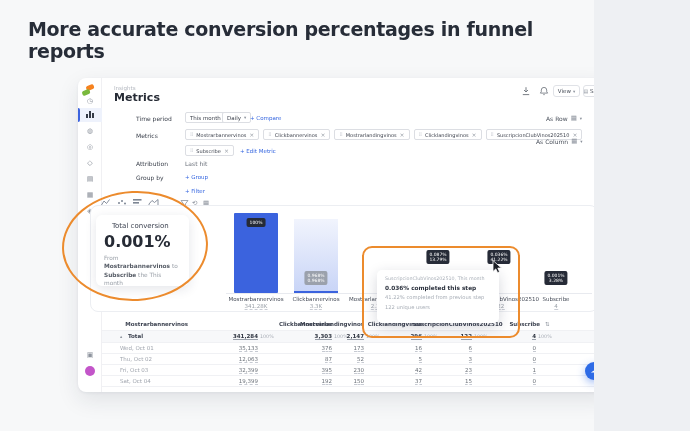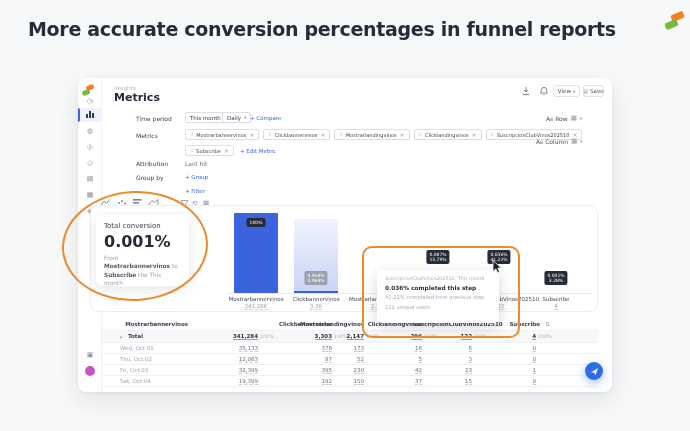--- a/index.html
+++ b/index.html
@@ -1,17 +1,17 @@
 <!DOCTYPE html>
 <html><head>
 <meta charset="utf-8">
 <style>
   html,body{margin:0;padding:0;background:#eef0f3;}
   *{box-sizing:border-box;font-family:"DejaVu Sans","Liberation Sans",sans-serif;}
-  .stage{position:relative;width:690px;height:431px;background:#f7f8f9;overflow:hidden;text-decoration:underline;}
+  .stage{position:relative;width:594px;height:431px;background:#f7f8f9;overflow:hidden;text-decoration:underline;}
   .abs{position:absolute;}
   .headline{left:28px;top:18px;font-size:19px;font-weight:700;color:#272d38;letter-spacing:-0.3px;}
   
   .lg-shape{position:absolute;border-radius:2px;}
   
   .window{left:78px;top:78px;width:534px;height:314px;background:#fff;border-radius:8px;
           box-shadow:0 8px 22px rgba(25,35,60,.10), 0 1px 3px rgba(25,35,60,.06);}
   .sidebar{left:78px;top:78px;width:24px;height:314px;border-right:1px solid #f0f0f3;border-radius:8px 0 0 8px;}
   .sb-ico{position:absolute;width:24px;text-align:center;font-size:7px;color:#8d939d;line-height:10px;}
   .sb-active{position:absolute;left:78px;width:24px;height:14px;background:#eef2fc;}
@@ -41,21 +41,21 @@
   .baseline{left:226px;top:293px;width:366px;height:1px;background:#e8eaef;}
   .fname{position:absolute;transform:translateX(-50%);font-size:5.5px;color:#464c58;font-weight:500;white-space:nowrap;top:296px;}
   .fval{position:absolute;transform:translateX(-50%);font-size:5.5px;color:#9aa0a8;top:303px;}
   .fval span{border-bottom:1px dashed #c9ccd4;}
   .bdg{position:absolute;transform:translateX(-50%);background:#262B37;color:#fff;border-radius:2px;
        padding:1.5px 3px;font-size:4.5px;line-height:5.5px;text-align:center;white-space:nowrap;}
   .bdg.gray{background:#9BA1AC;}
   
   .sumcard{left:96px;top:215px;width:93px;height:71px;background:#fff;border-radius:6px;
            box-shadow:0 3px 12px rgba(30,40,70,.12);padding:7px 8px;z-index:6;}
-  .sum-t{font-size:7px;color:#3c4250;font-weight:500;}
+  .sum-t{font-size:7px;color:#3c4250;font-weight:500;margin-left:8px;}
   .sum-v{font-size:16px;color:#262b35;font-weight:600;margin-top:2px;}
   .sum-d{font-size:5.8px;color:#9aa0a8;line-height:1.45;margin-top:3px;}
   .sum-d b{color:#565c66;}
   .ellipse{left:62px;top:191px;width:146px;height:110px;border:2px solid #EC8B2D;border-radius:50%;
            transform:rotate(-3deg);z-index:36;pointer-events:none;}
   
   .trow{position:absolute;left:102px;width:496px;}
   .tlabel{position:absolute;font-size:5.5px;color:#a0a5ae;}
   .thead-cell{position:absolute;width:70px;text-align:right;font-size:5.5px;color:#3c4250;font-weight:600;white-space:nowrap;}
   .tcell{position:absolute;width:70px;text-align:right;font-size:5.5px;color:#6a7078;}

